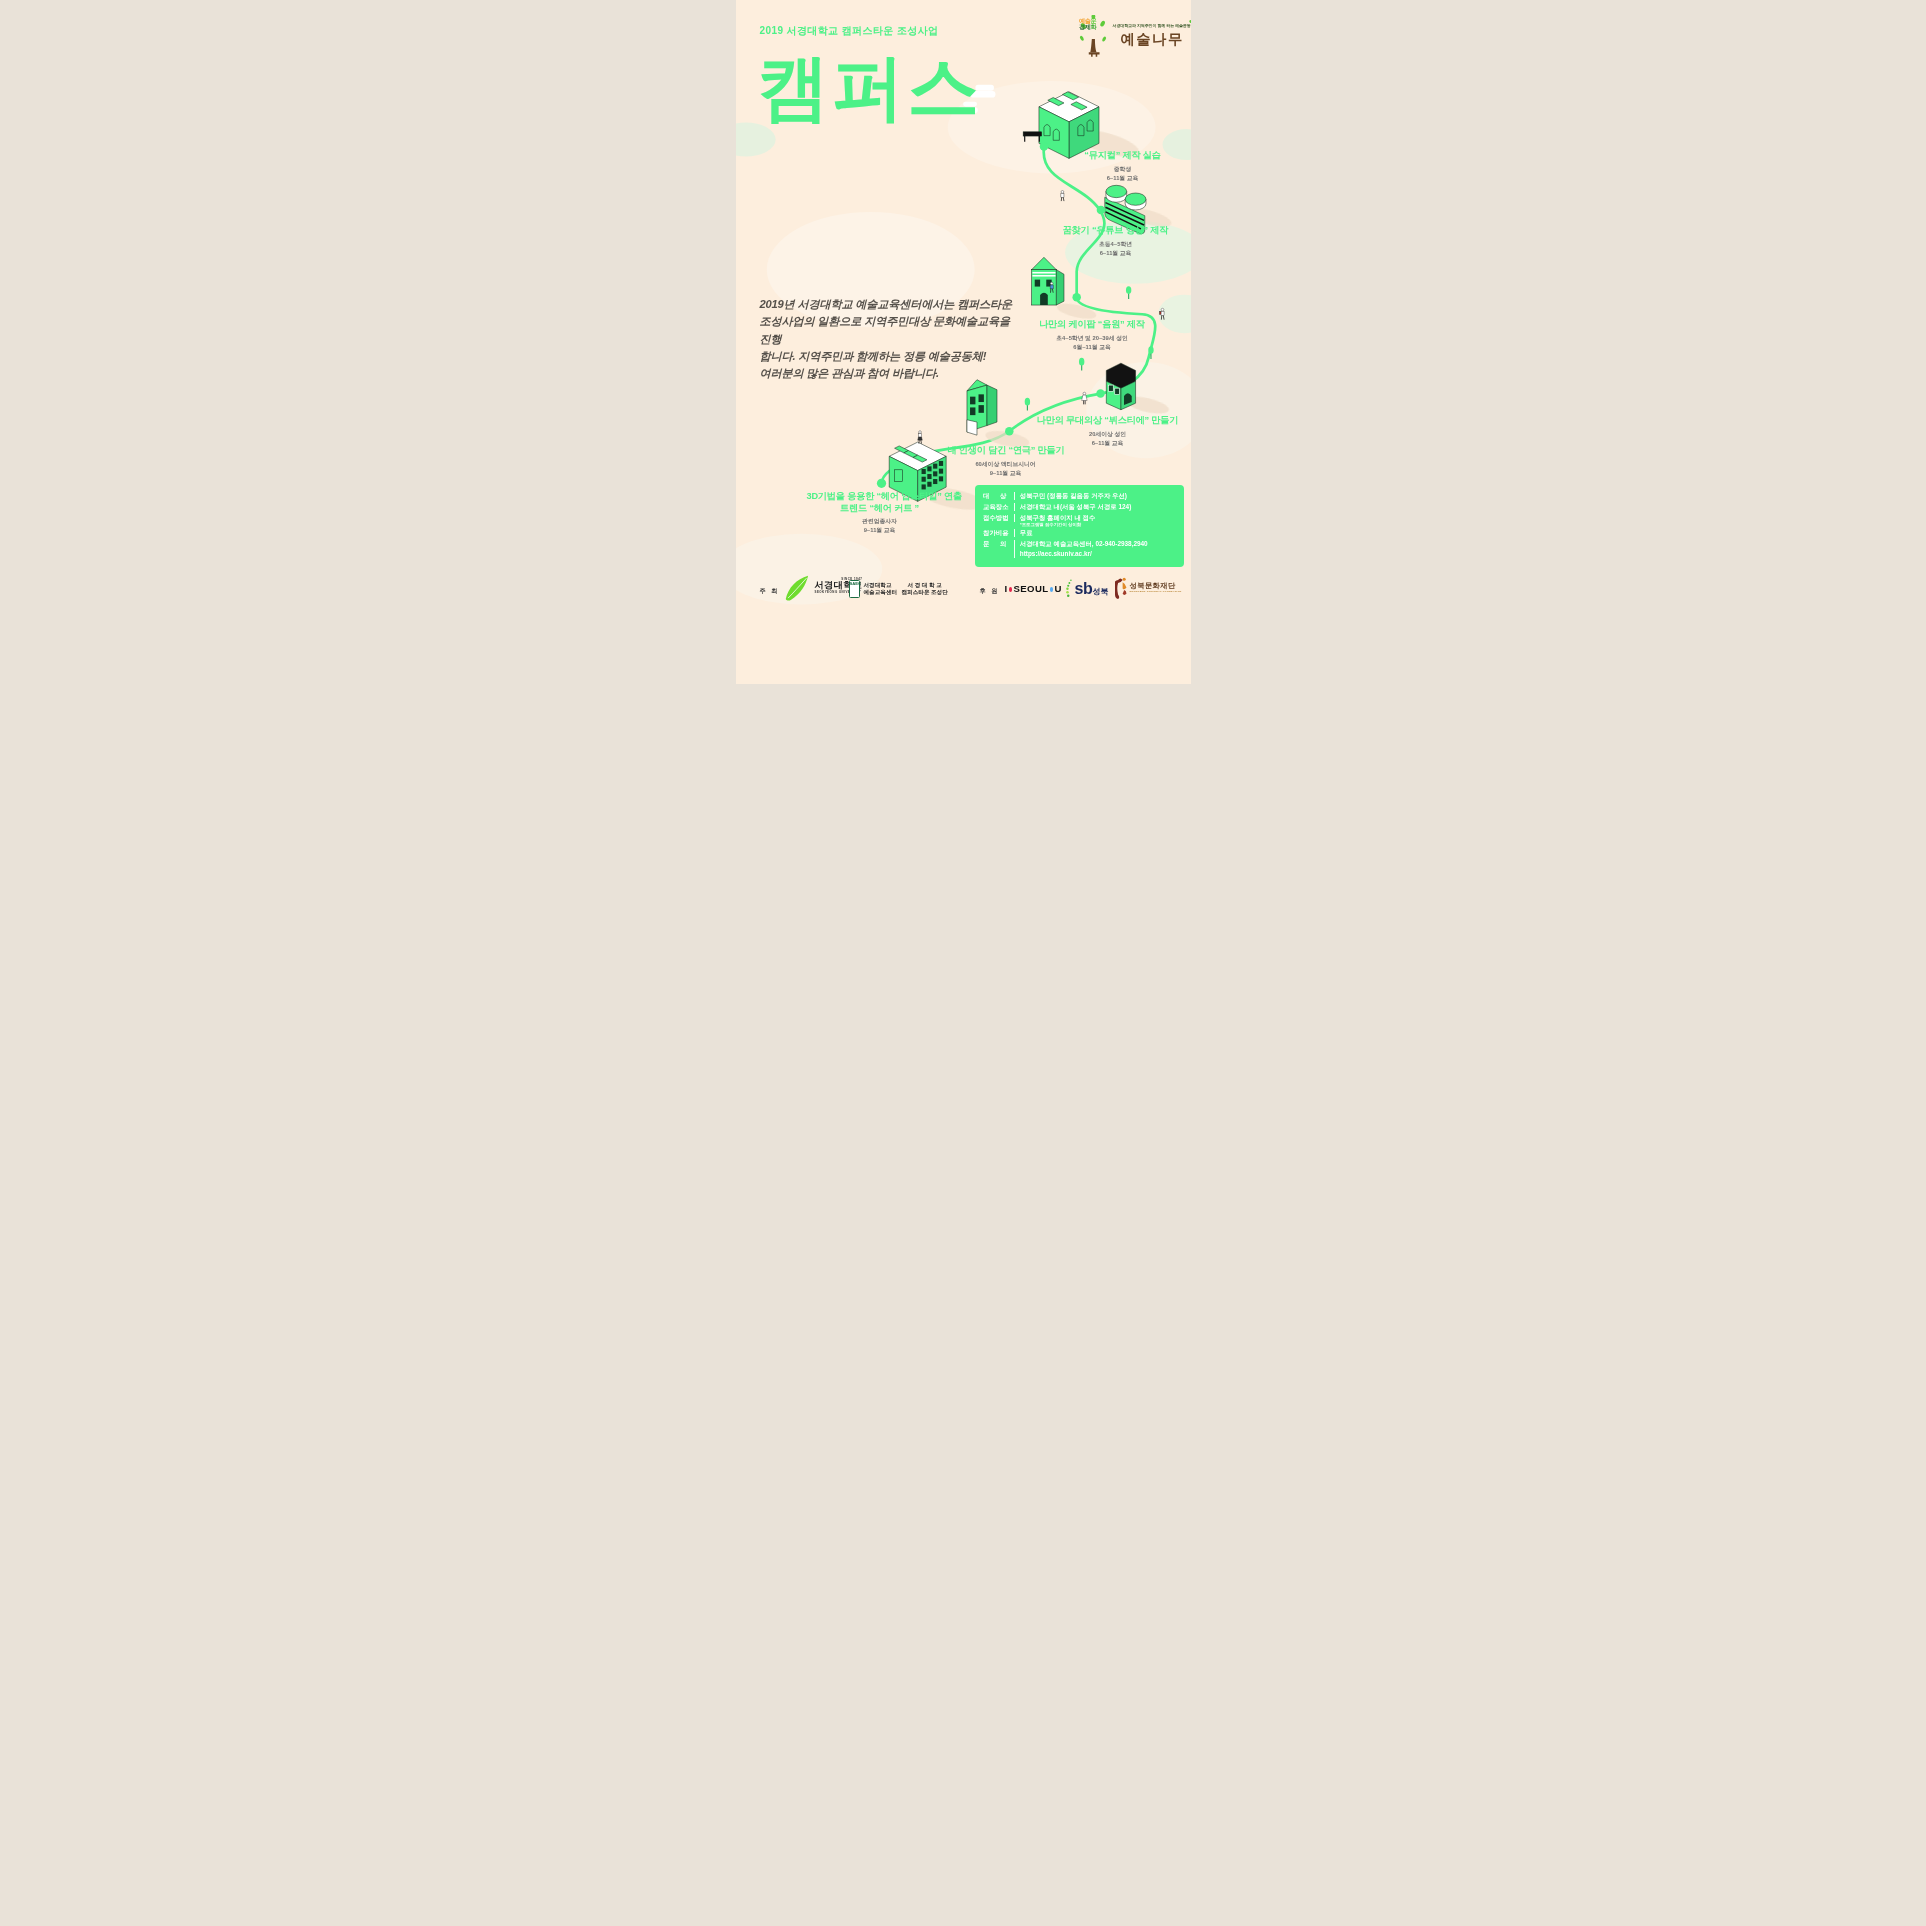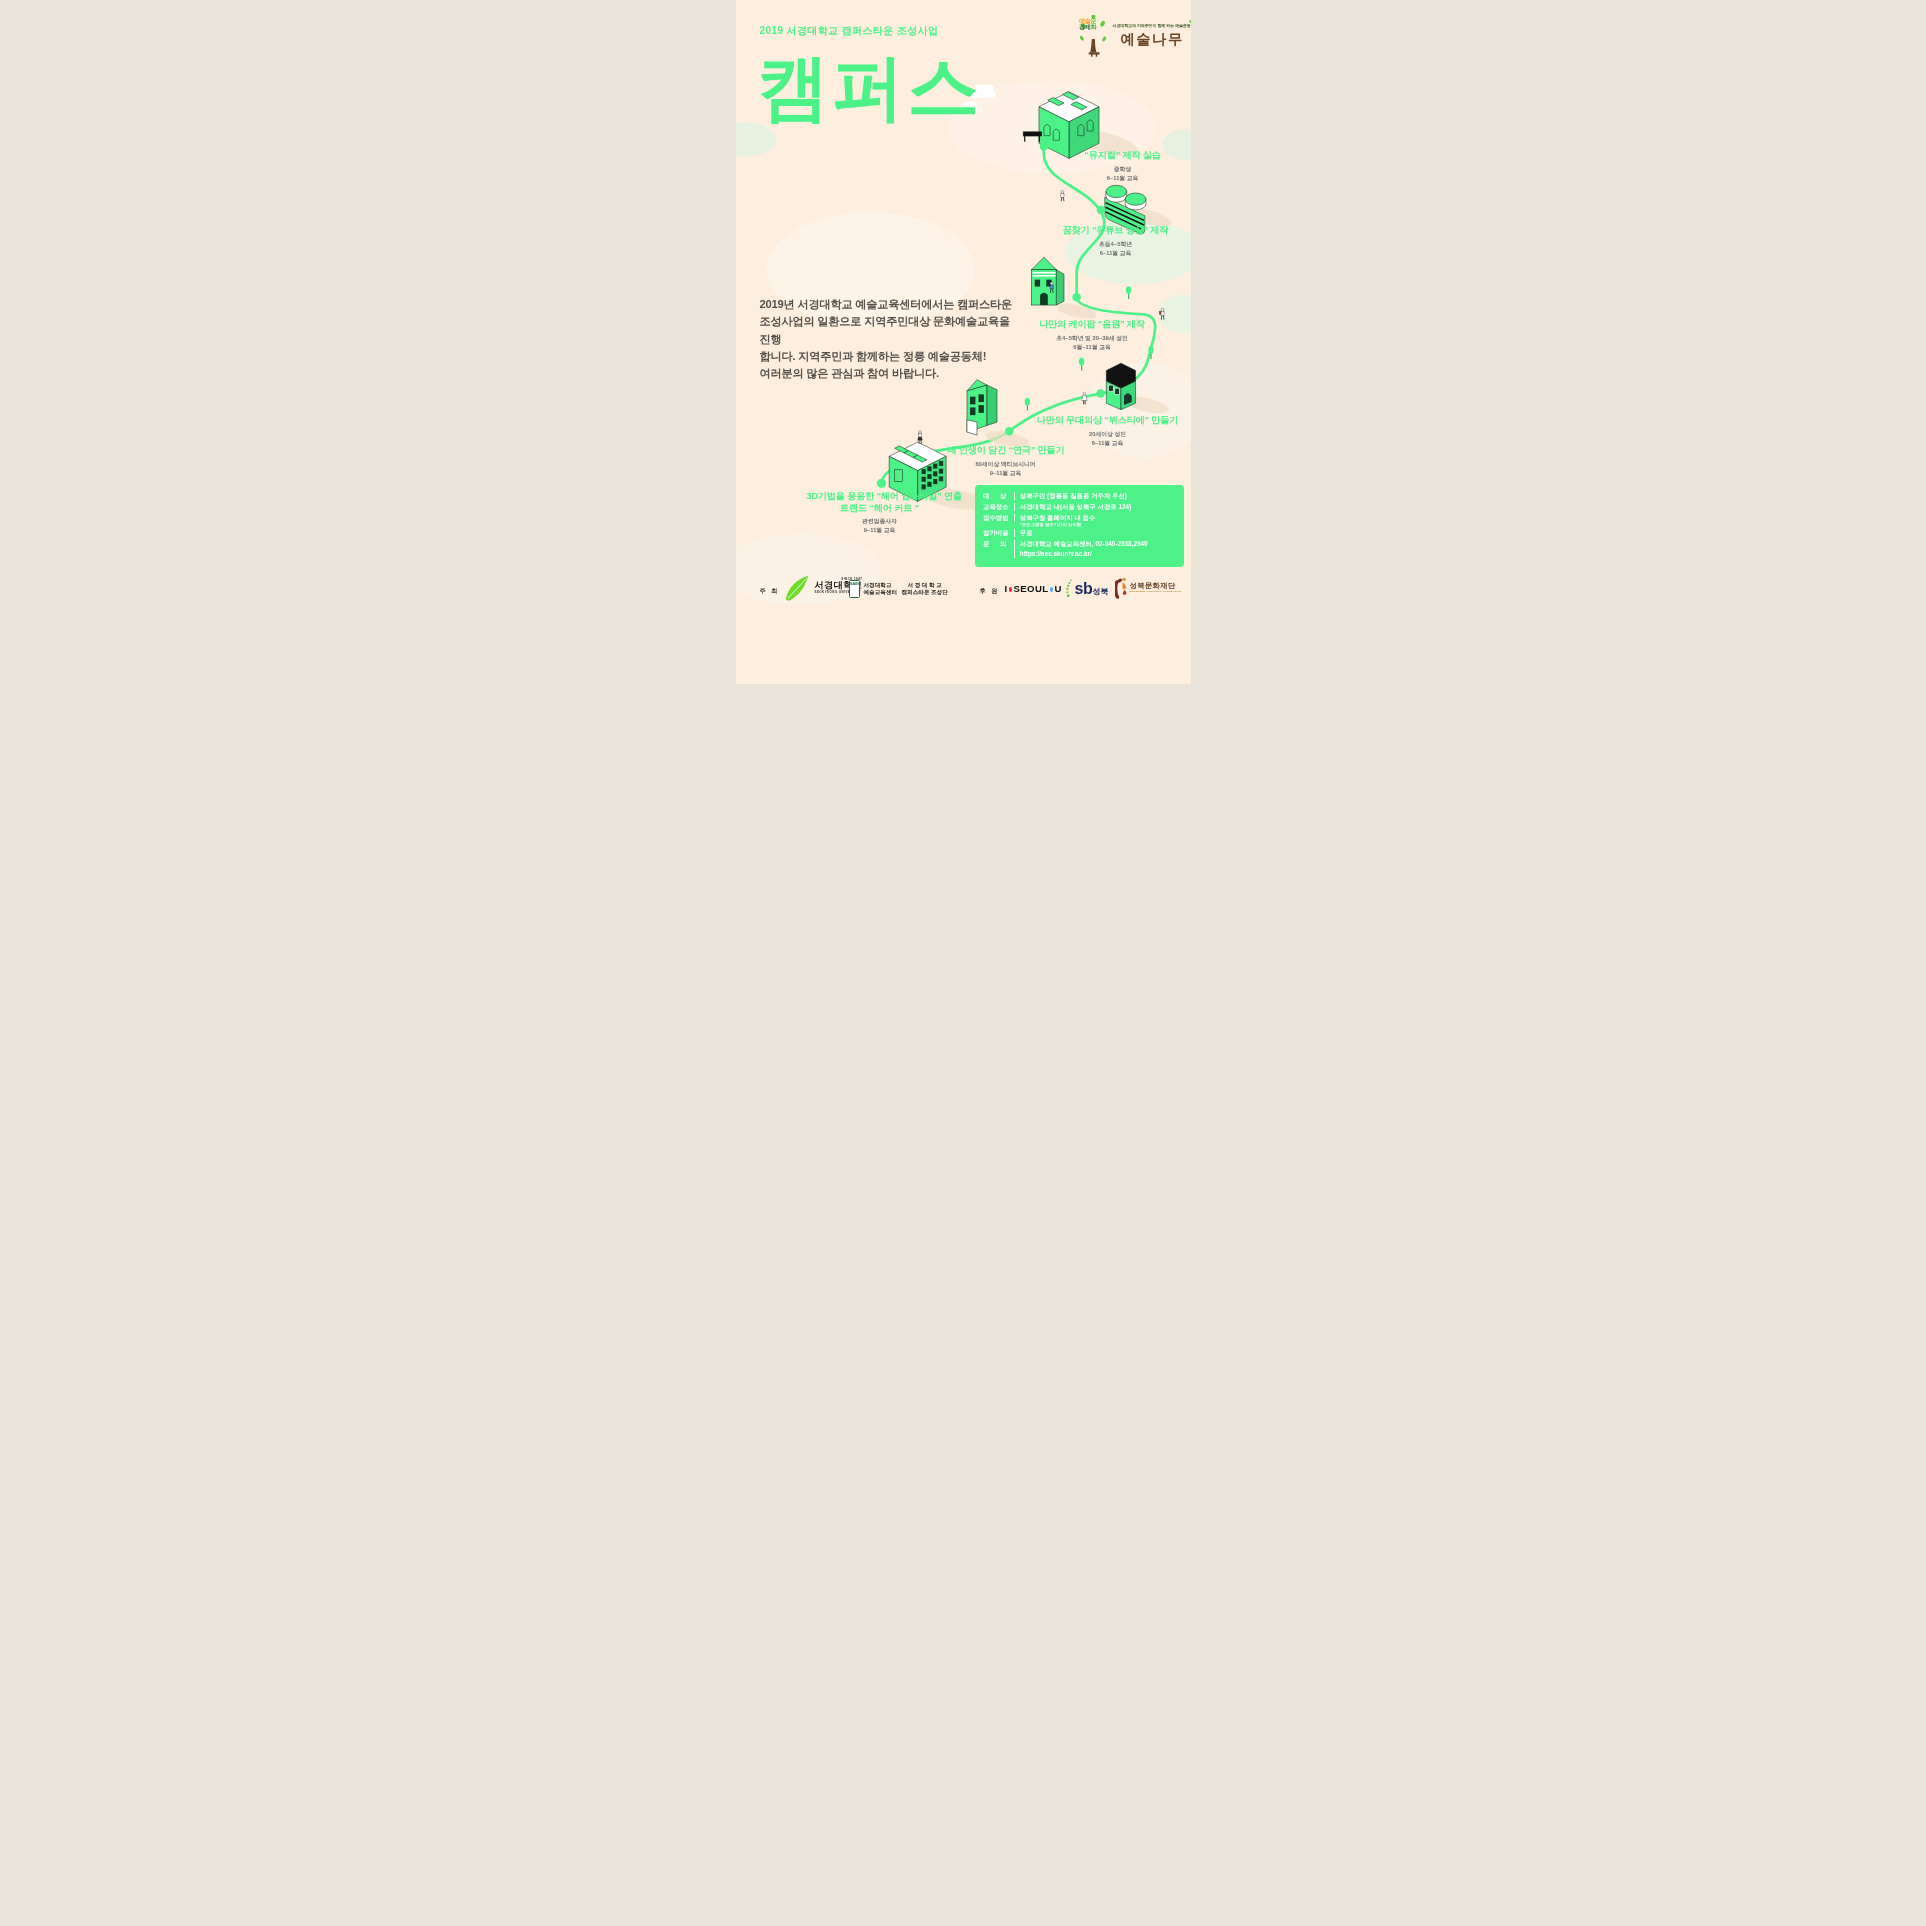--- a/index.html
+++ b/index.html
@@ -18,21 +18,21 @@
   .logo-block{left:342px;top:14.6px;width:116px;height:42px;}
   .tree-ico{position:absolute;left:0;top:0.8px;width:30px;height:42px;}
   .tree-words{position:absolute;left:1.5px;top:2.3px;width:27px;line-height:6.5px;font-weight:800;font-size:6.2px;letter-spacing:-0.4px;}
   .tw1{color:#f2a12d;} .tw2{color:#5ecb3a;} .tw3{color:#2e6b35;} .tw4{color:#48b13c;}
   .tagline{position:absolute;left:35px;top:8.5px;font-size:4px;font-weight:700;color:#3f5d2e;white-space:nowrap;letter-spacing:-0.1px;}
   .leafdots{position:absolute;left:111px;top:5.4px;width:5.4px;height:3.9px;}
   .brand{position:absolute;left:43px;top:15.4px;font-size:14.3px;font-weight:800;color:#6a4423;letter-spacing:1.5px;}
   
   .big-title{left:21.6px;top:49px;line-height:76px;font-size:72px;font-weight:900;color:#4cf187;letter-spacing:3.1px;white-space:nowrap;}
   
-  .intro{left:24px;top:296px;width:262px;font-size:11.2px;line-height:17.3px;font-weight:700;color:#56514b;letter-spacing:-0.2px;}
+  .intro{left:24px;top:296px;width:262px;font-size:11.2px;line-height:17.3px;font-weight:700;color:#56514b;letter-spacing:-0.2px;font-style:italic;}
   
   .program{position:absolute;text-align:center;}
   .p-title{font-size:9.2px;font-weight:800;color:#4cf187;letter-spacing:-0.2px;white-space:nowrap;line-height:11.6px;}
   .p-sub{margin-top:3.1px;font-size:5.8px;color:#6e6e6e;line-height:8.9px;font-weight:600;}
   
   .info-box{
     left:239px;top:485px;width:209px;height:82px;background:#4cf187;border-radius:3.9px;
     box-sizing:border-box;padding:6.5px 8.5px;color:#fff;
   }
   .ib-row{display:flex;align-items:flex-start;margin-bottom:2.7px;}

